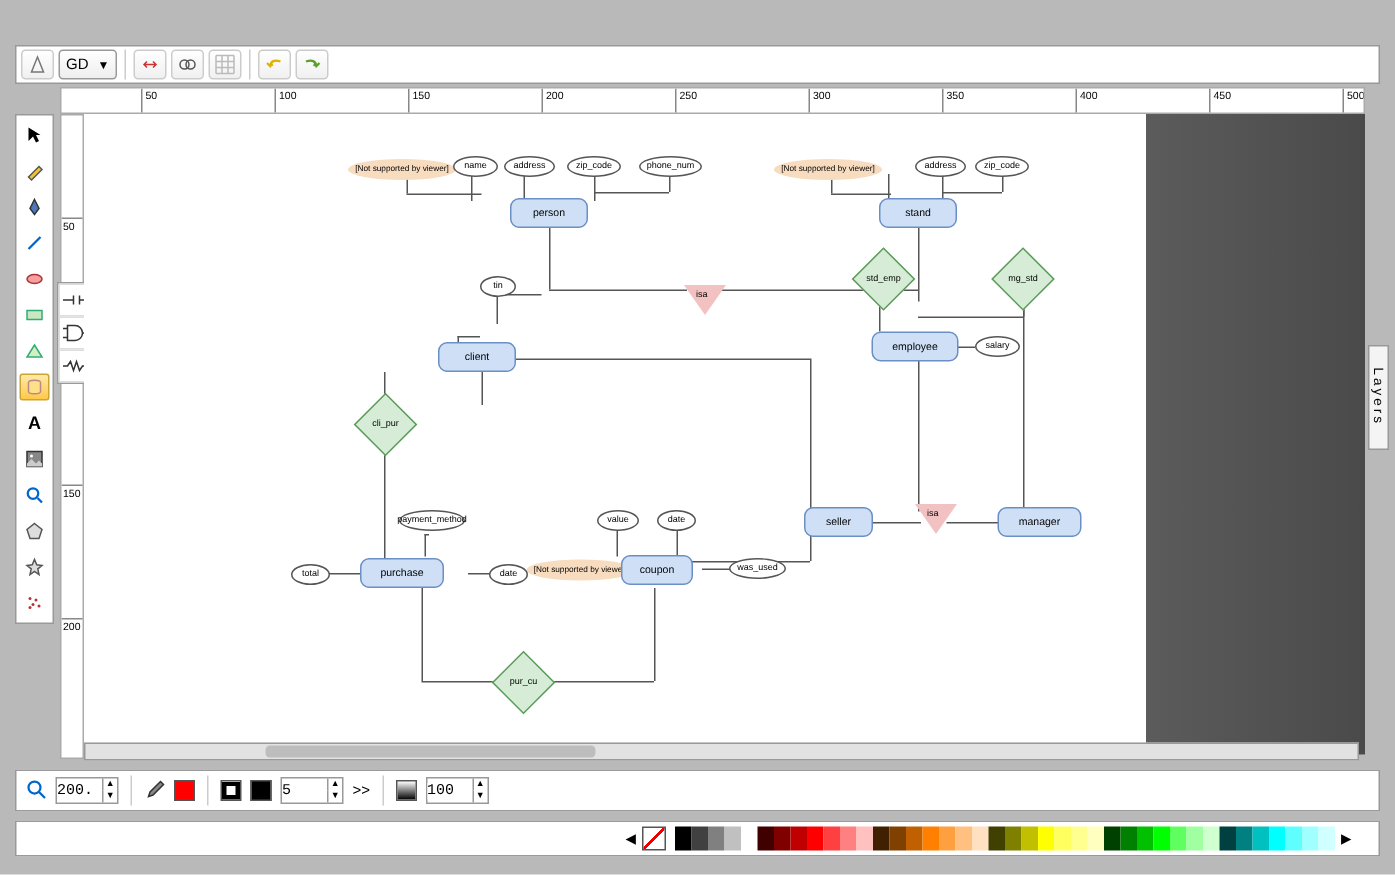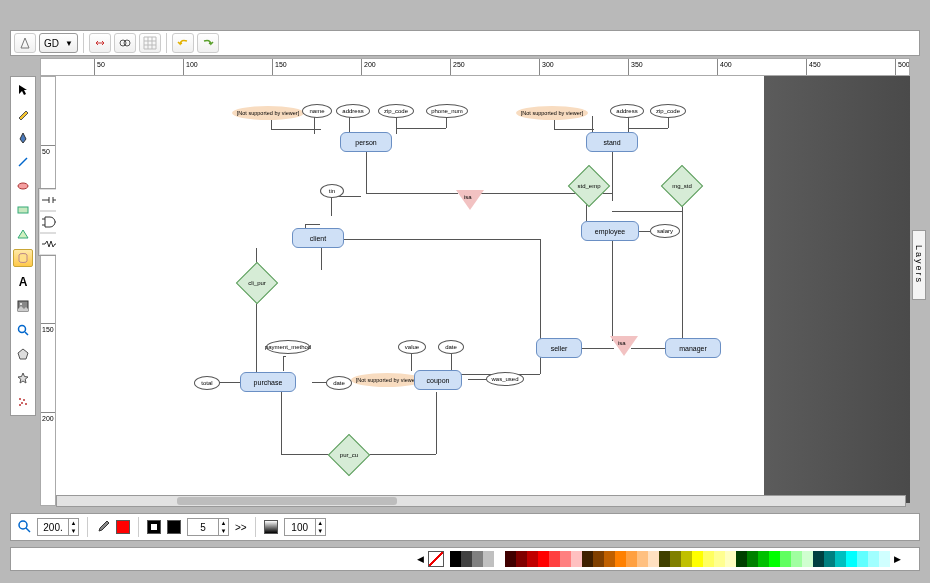--- a/index.html
+++ b/index.html
@@ -56,21 +56,21 @@
 .edge.v { width: 1px; }
 .scrollbar-h { position: absolute; left: 56px; right: 24px; bottom: 76px; height: 12px; background: #e2e2e2; border: 1px solid #999; }
 .scrollbar-h .thumb { position: absolute; top: 1px; left: 120px; width: 220px; height: 8px; background: #bdbdbd; border-radius: 3px; }
 
 
 .layers-tab { position: absolute; top: 230px; right: 4px; width: 14px; height: 70px; background: #f4f4f4; border: 1px solid #999; writing-mode: vertical-rl; font-size: 9px; display: flex; align-items: center; justify-content: center; letter-spacing: 2px; }
 
 
 .bottom-ctrl { position: absolute; left: 10px; right: 10px; bottom: 42px; height: 28px; background: #fff; border: 1px solid #999; display: flex; align-items: center; padding: 0 6px; gap: 6px; }
 .zoom-box { display: flex; align-items: center; border: 1px solid #999; height: 18px; font-size: 10px; }
-.zoom-box input { width: 30px; border: none; text-align: center; font-size: 10px; outline: none; }
+.zoom-box input { width: 30px; border: none; font-size: 10px; outline: none; font-family: Liberation Mono, monospace; }
 .spin { display: flex; flex-direction: column; width: 10px; }
 .spin div { height: 8px; font-size: 6px; text-align: center; line-height: 8px; border-left: 1px solid #999; }
 .sw { width: 14px; height: 14px; border: 1px solid #555; }
 
 
 .palette { position: absolute; left: 10px; right: 10px; bottom: 12px; height: 24px; background: #fff; border: 1px solid #999; display: flex; align-items: center; padding: 0 6px; gap: 0; }
 .palette .nocolor { width: 16px; height: 16px; border: 1px solid #555; background: linear-gradient(135deg,#fff 45%,#e00 45%,#e00 55%,#fff 55%); margin-right: 6px; }
 .palette .chip { width: 11px; height: 16px; }
 
 svg { overflow: visible; }

